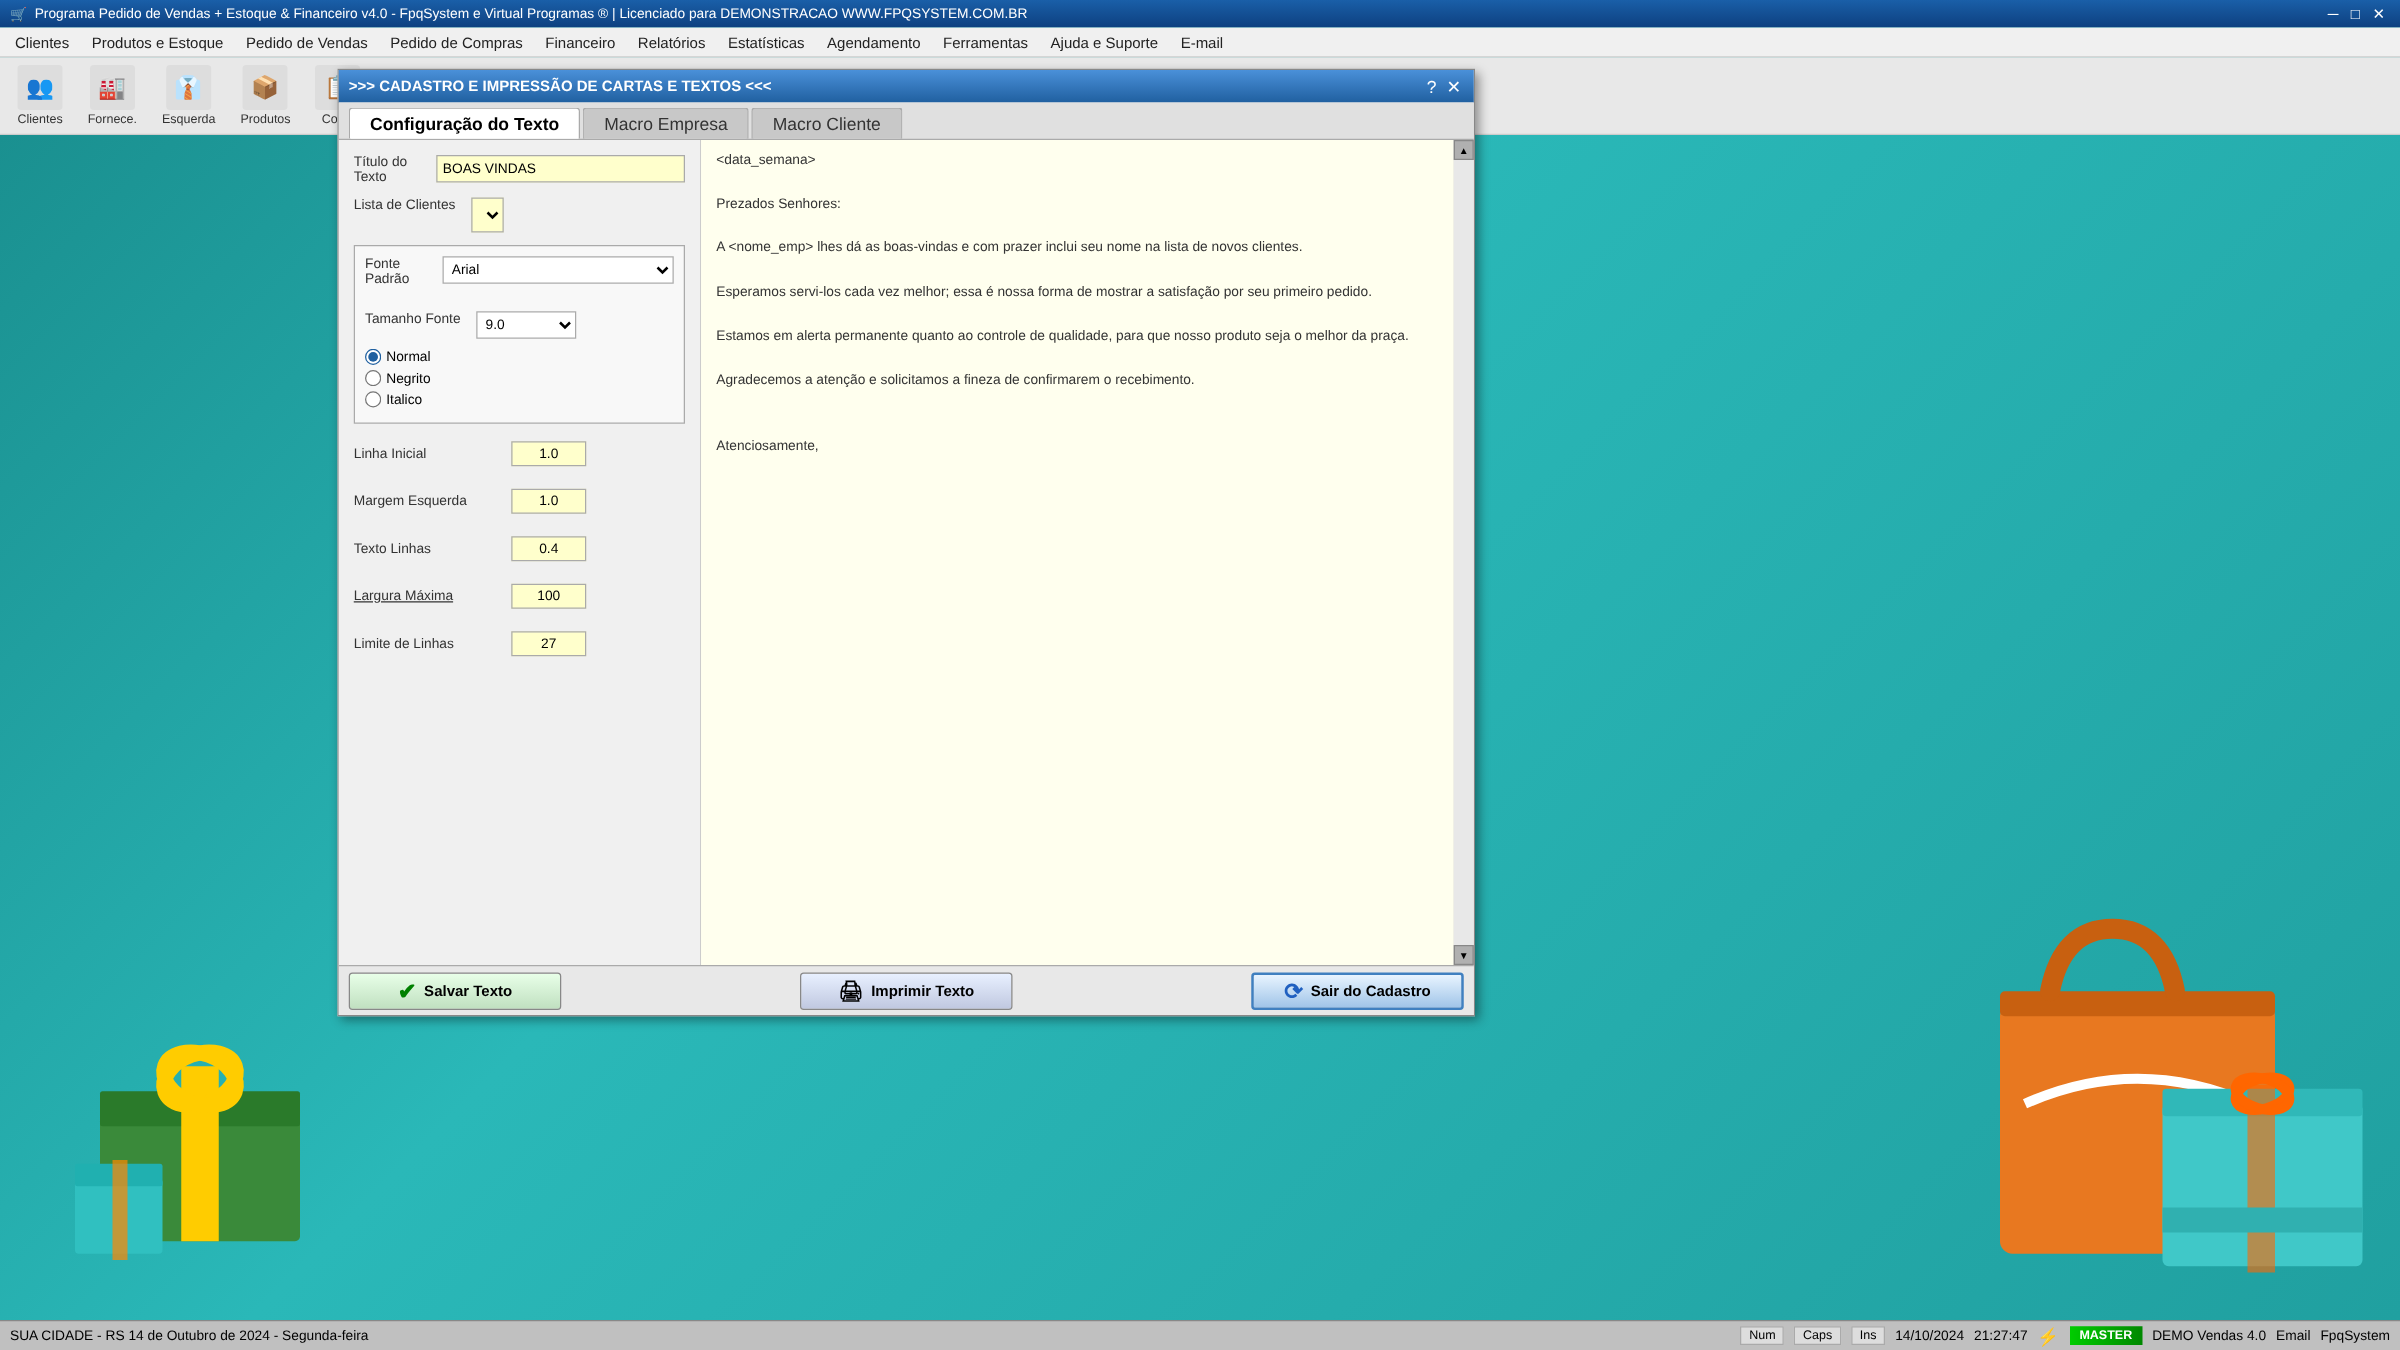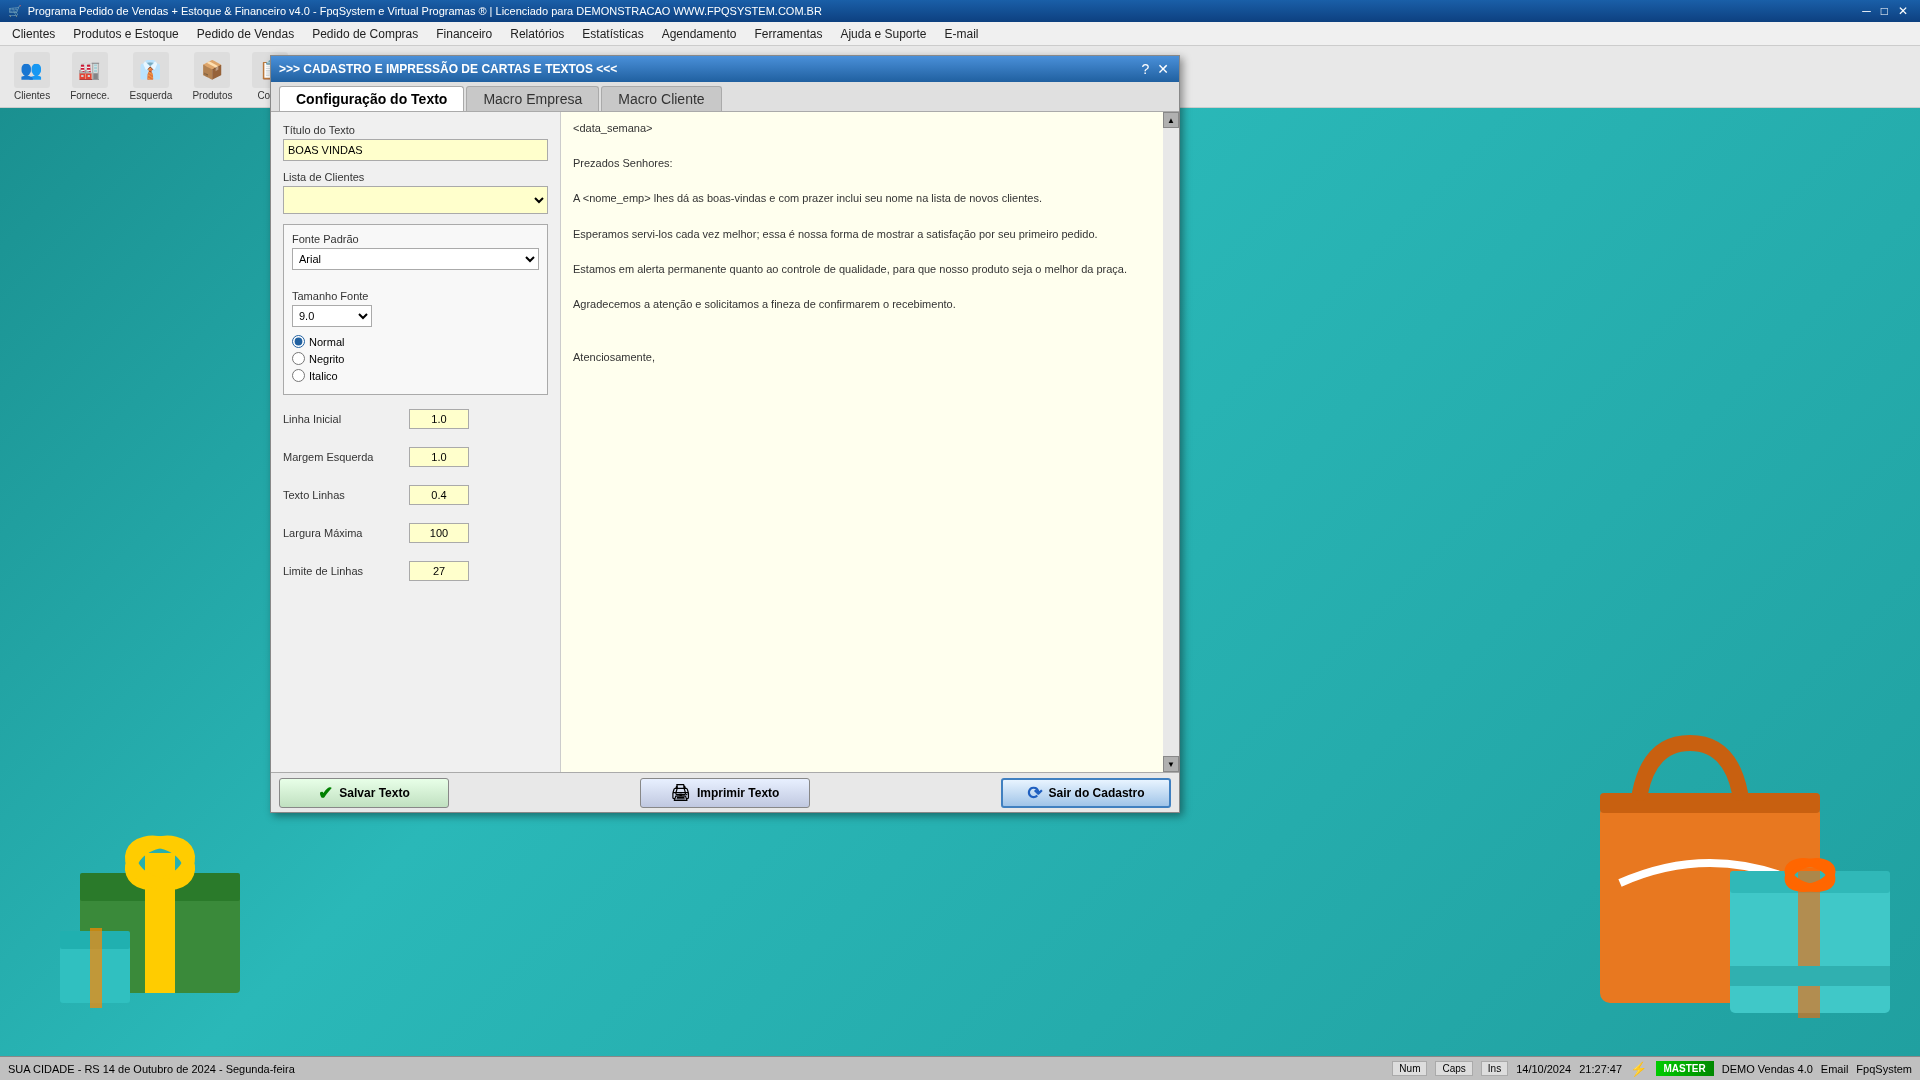--- a/index.html
+++ b/index.html
@@ -164,22 +164,22 @@
       width: 290px;
       padding: 12px;
       background: #f0f0f0;
       border-right: 1px solid #ccc;
       display: flex;
       flex-direction: column;
       gap: 10px;
     }
     .field-group {
       display: flex;
-      flex-direction: column;
-      gap: 3px;
+      flex-direction: row;
+      gap: 13px;
     }
     .field-label {
       font-size: 11px;
       color: #333;
       font-weight: 500;
     }
     .field-input {
       width: 100%;
       height: 22px;
       border: 1px solid #aaa;
@@ -465,21 +465,21 @@
           <label class="field-label" style="width:120px;">Margem Esquerda</label>
           <input type="text" class="small-input" value="1.0" style="">
         </div>
 
         <div class="inline-field">
           <label class="field-label" style="width:120px;">Texto Linhas</label>
           <input type="text" class="small-input" value="0.4" style="">
         </div>
 
         <div class="inline-field">
-          <label class="field-label" style="width:120px;">Largura Máxima</label>
+          <label class="field-label" style="width:120px;text-decoration:underline;">Largura Máxima</label>
           <input type="text" class="small-input" value="100" style="">
         </div>
 
         <div class="inline-field">
           <label class="field-label" style="width:120px;">Limite de Linhas</label>
           <input type="text" class="small-input" value="27" style="">
         </div>
 
       </div>
 

